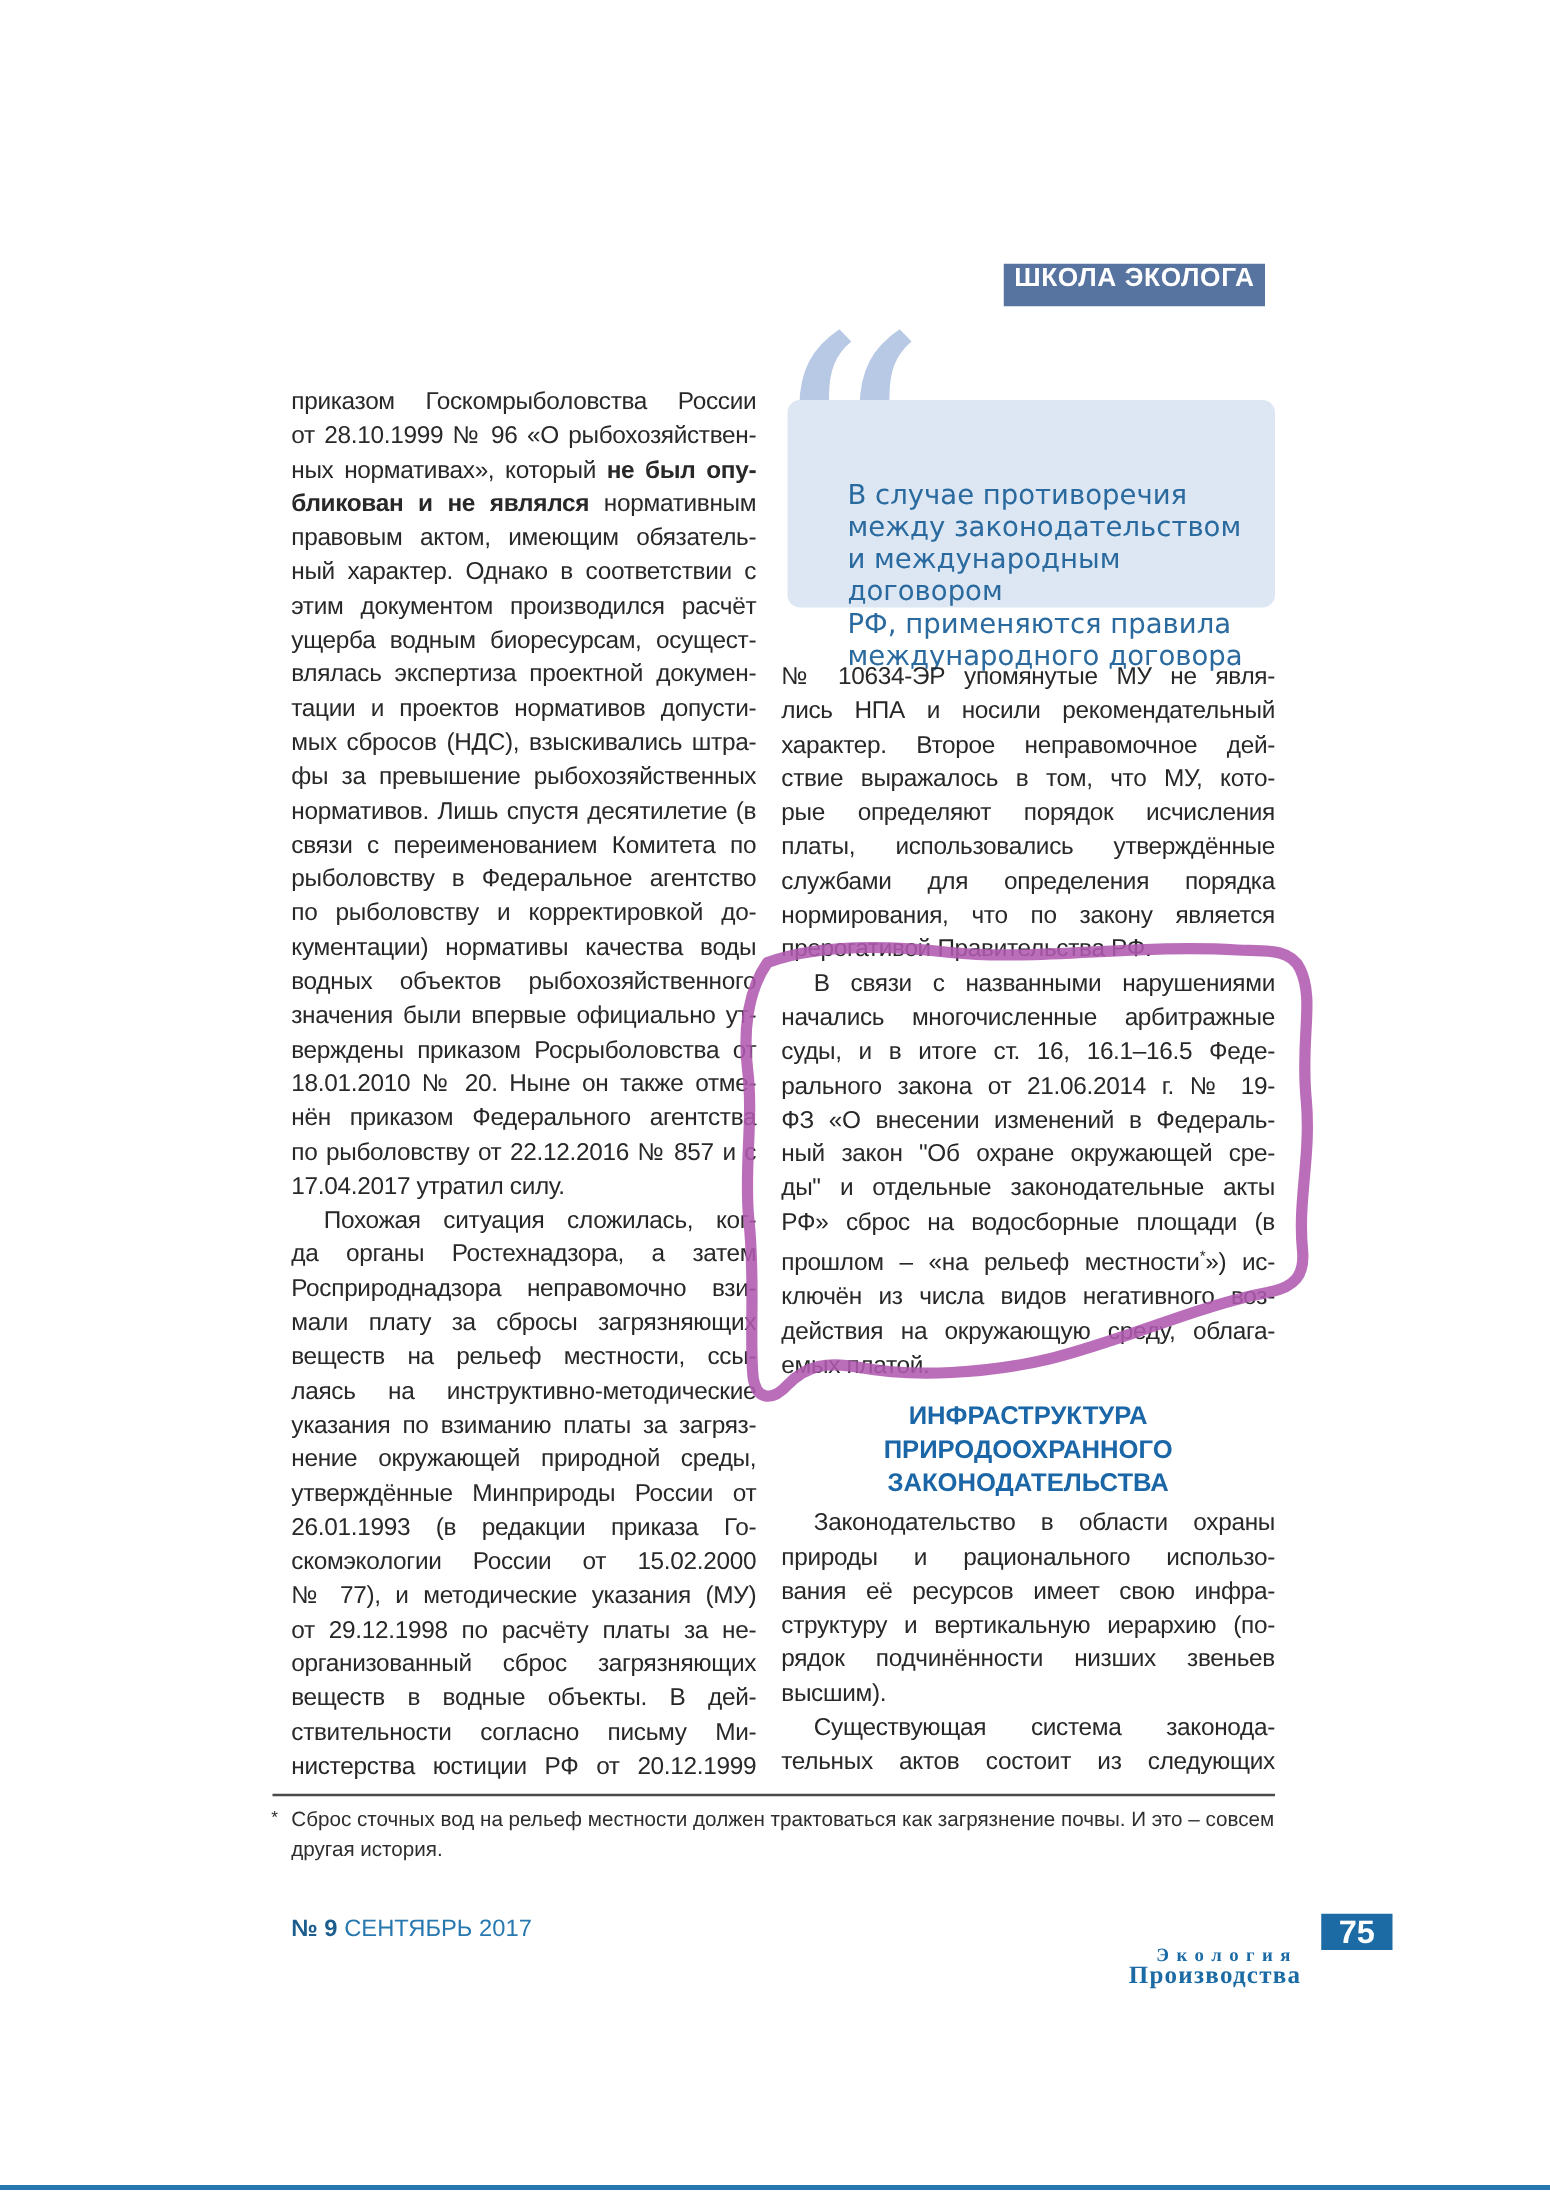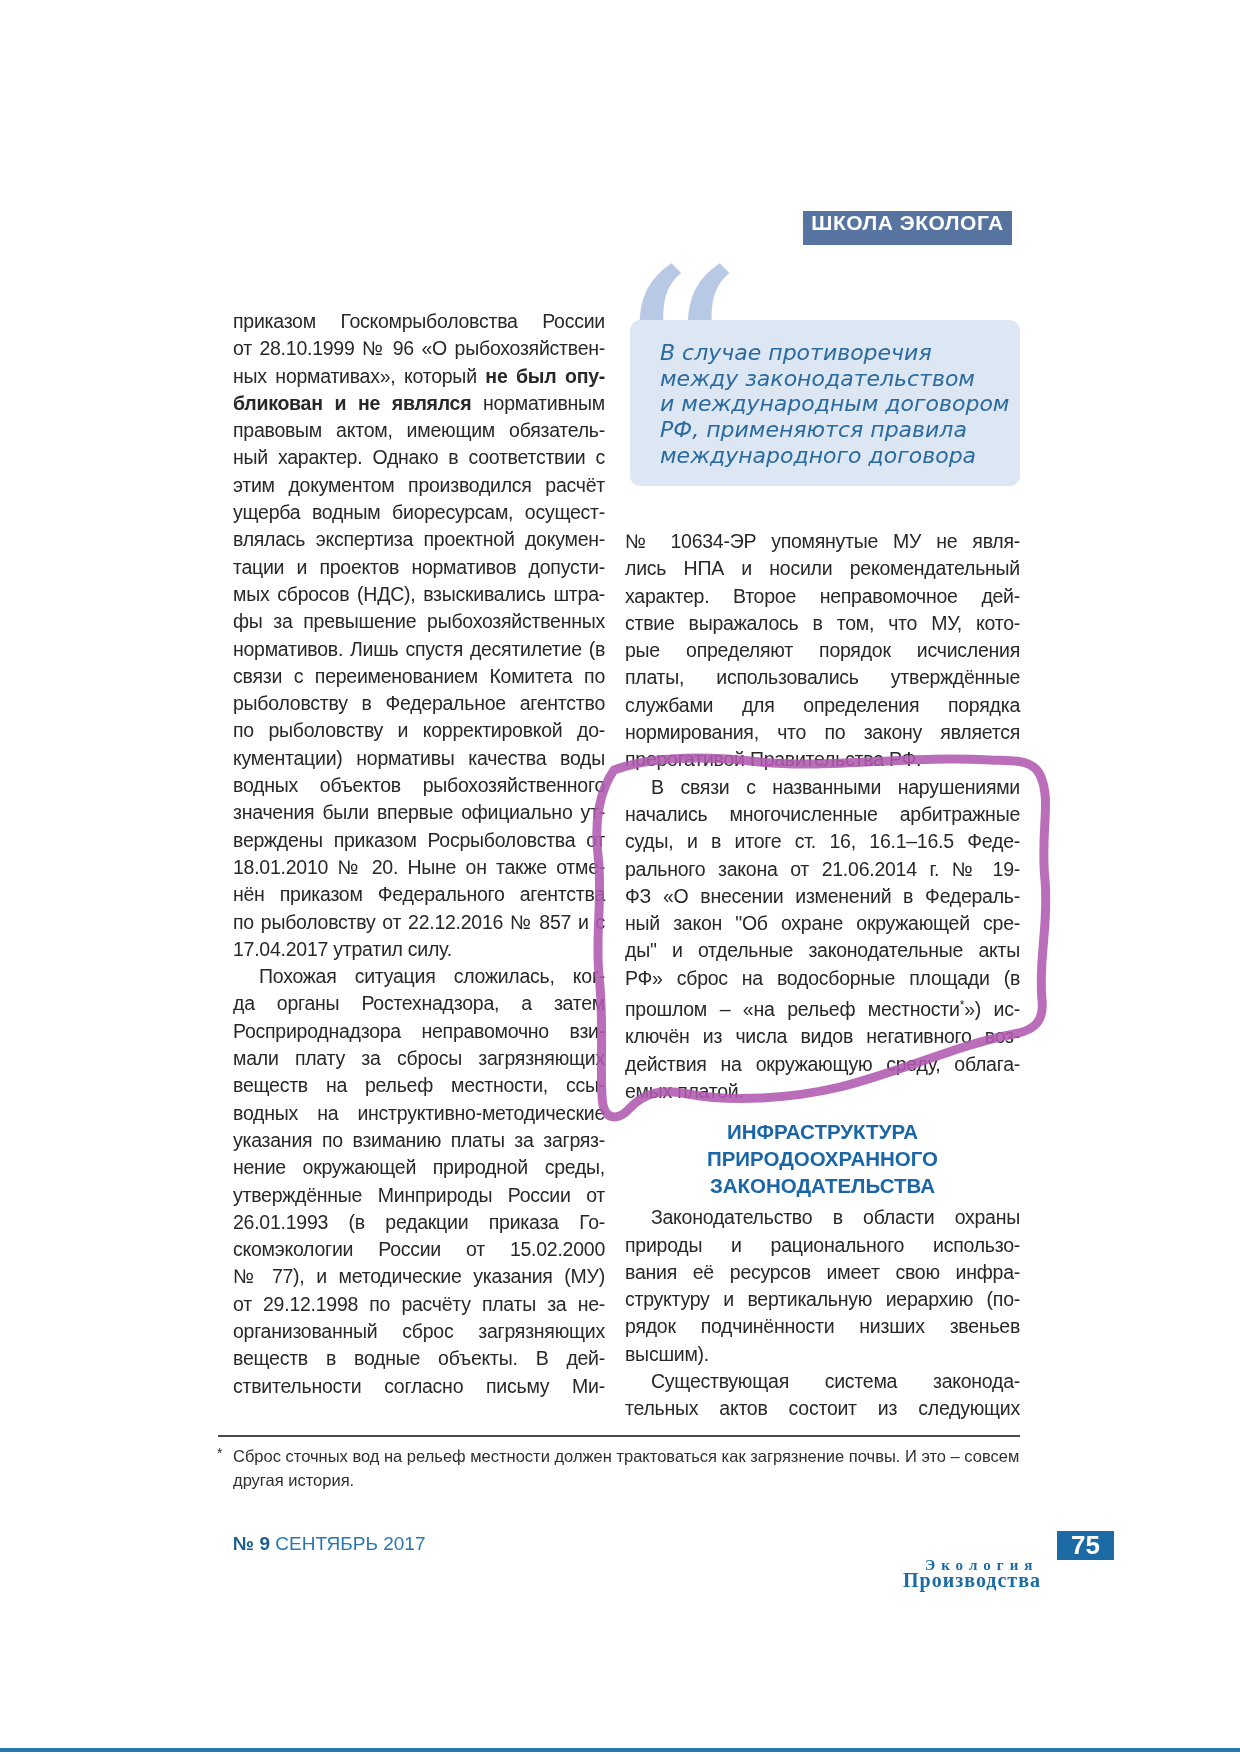--- a/index.html
+++ b/index.html
@@ -5,22 +5,22 @@
   html,body{margin:0;padding:0;background:#fff;}
   .page{position:relative;width:1240px;height:1754px;background:#ffffff;
         font-family:"Liberation Sans",sans-serif;color:var(--body-text);overflow:hidden;}
 
   .header-band{position:absolute;left:803px;top:211px;width:209px;height:34px;
         background:var(--accent-band);color:#fff;font-weight:bold;font-size:21px;
         letter-spacing:0.5px;display:flex;align-items:flex-start;justify-content:center;}
 
   .quote-box{position:absolute;left:630px;top:320px;width:390px;height:166px;
         background:var(--quote-bg);border-radius:10px;}
-  .quote-text{padding:20px 6px 0 30px;font-family:"DejaVu Sans",sans-serif;
-        font-style:italic;font-size:22px;line-height:25.7px;color:var(--quote-fg);}
+  .quote-text{padding:20px 6px 0 48px;font-family:"DejaVu Sans",sans-serif;
+        font-size:22px;line-height:25.7px;color:var(--quote-fg);margin-top:44px;}
   .quote-mark{position:absolute;left:614px;top:250px;font-family:"DejaVu Serif",serif;
         font-size:250px;line-height:0.9;color:var(--quote-mark);pointer-events:none;}
 
   .col{position:absolute;font-size:19.5px;line-height:27.3px;letter-spacing:-0.25px;}
   .col-left{left:233px;top:308px;width:372px;}
   .col-right{left:625px;top:528px;width:395px;}
   .para{margin:0;}
   .line{text-align:justify;text-align-last:justify;white-space:nowrap;}
   .line.last{text-align-last:left;}
   .line.ind{text-indent:26px;}
@@ -95,31 +95,32 @@
         <div class="line">нён приказом Федерального агентства</div>
         <div class="line">по рыболовству от 22.12.2016 № 857 и с</div>
         <div class="line last">17.04.2017 утратил силу.</div>
       </div>
       <div class="para">
         <div class="line ind">Похожая ситуация сложилась, ког-</div>
         <div class="line">да органы Ростехнадзора, а затем</div>
         <div class="line">Росприроднадзора неправомочно взи-</div>
         <div class="line">мали плату за сбросы загрязняющих</div>
         <div class="line">веществ на рельеф местности, ссы-</div>
-        <div class="line">водных на инструктивно-методические</div>
+        <div class="line">лаясь на инструктивно-методические</div>
         <div class="line">указания по взиманию платы за загряз-</div>
         <div class="line">нение окружающей природной среды,</div>
         <div class="line">утверждённые Минприроды России от</div>
         <div class="line">26.01.1993 (в редакции приказа Го-</div>
         <div class="line">скомэкологии России от 15.02.2000</div>
         <div class="line">№ 77), и методические указания (МУ)</div>
         <div class="line">от 29.12.1998 по расчёту платы за не-</div>
         <div class="line">организованный сброс загрязняющих</div>
         <div class="line">веществ в водные объекты. В дей-</div>
         <div class="line">ствительности согласно письму Ми-</div>
+        <div class="line">нистерства юстиции РФ от 20.12.1999</div>
       </div>
     </div>
   <div class="col col-right" id="col-right">
       <div class="para">
         <div class="line">№ 10634-ЭР упомянутые МУ не явля-</div>
         <div class="line">лись НПА и носили рекомендательный</div>
         <div class="line">характер. Второе неправомочное дей-</div>
         <div class="line">ствие выражалось в том, что МУ, кото-</div>
         <div class="line">рые определяют порядок исчисления</div>
         <div class="line">платы, использовались утверждённые</div>

